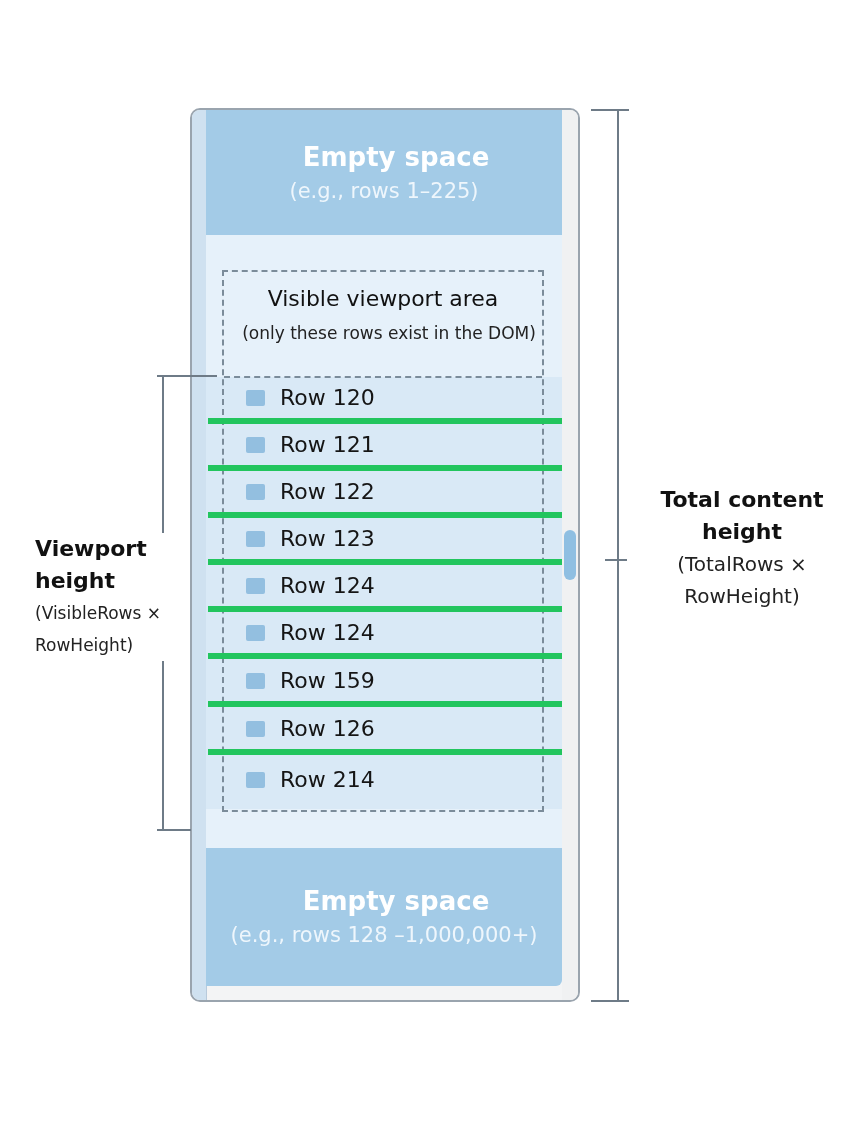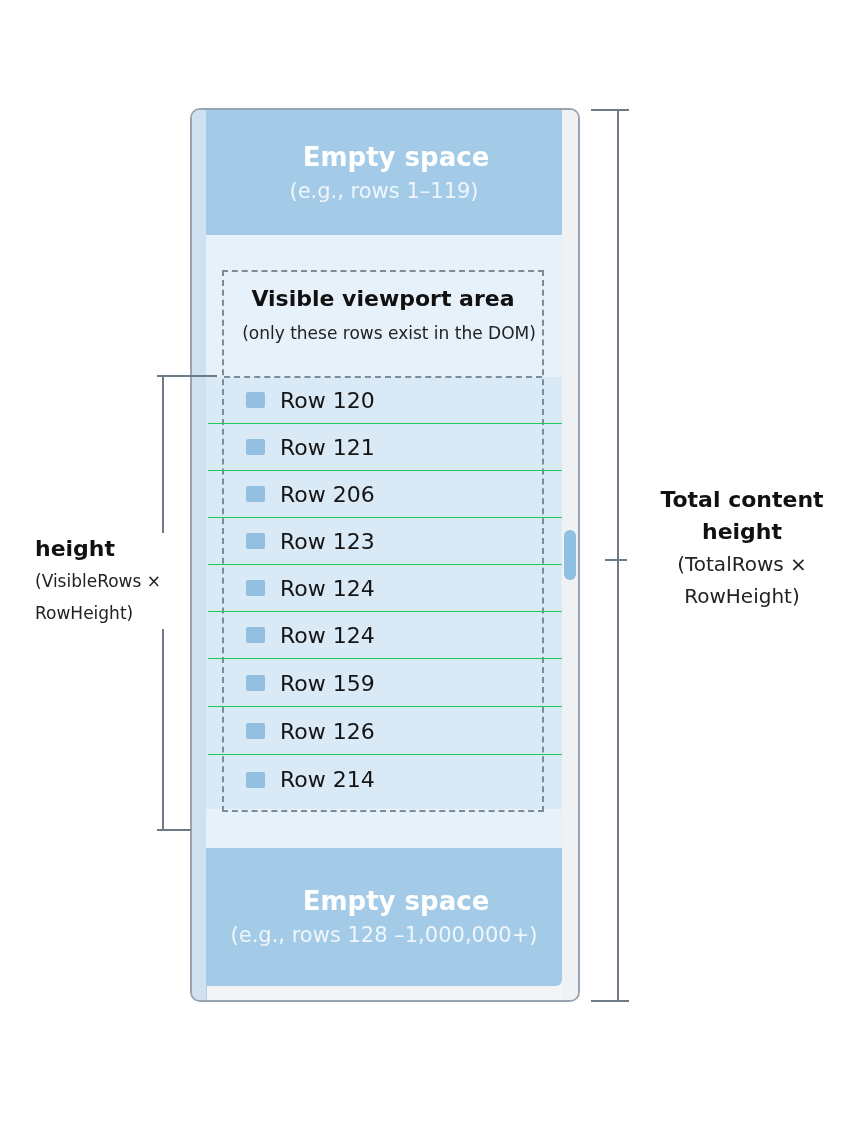--- a/index.html
+++ b/index.html
@@ -19,64 +19,64 @@
       border-bottom-right-radius: 6px; }
     .empty-title { font-weight: bold; font-size: 26px; line-height: 36px; margin-left: 24px; }
     .empty-sub { font-size: 21px; line-height: 32px; color: #eef6fc; }
     .mid { left: 0; top: 125px; width: 100%; height: 613px; background: #e6f1fa; }
     .rows-bg { left: 0; top: 142px; width: 100%; height: 432px; background: #d9e9f6; }
 
     .viewport { left: 16px; top: 35px; width: 322px; height: 542px;
       border: 2px dashed #7b8c9a; box-sizing: border-box; }
     .vp-head { left: 0; top: 0; width: 100%; height: 106px; border-bottom: 2px dashed #7b8c9a; box-sizing: border-box;
       display: flex; flex-direction: column; align-items: center; }
-    .vp-title { font-weight: bold; font-size: 22px; color: #111; margin-top: 14px; }
+    .vp-title { font-weight: normal; font-size: 22px; color: #111; margin-top: 14px; }
     .vp-sub { font-size: 17px; color: #222; margin-top: 12px; margin-left: 12px; }
 
-    .row { position: absolute; left: -16px; width: 356px; height: 47px; border-bottom: 1px solid #22c55e;
+    .row { position: absolute; left: -16px; width: 356px; height: 47px; border-bottom: 6px solid #22c55e;
       display: flex; align-items: center; box-sizing: border-box; }
     .row-icon { width: 19px; height: 16px; background: #93bfe0; border-radius: 2px; margin-left: 38px; }
     .row-label { font-size: 22px; color: #151515; margin-left: 15px; }
 
     .scrollbar { left: 370px; top: 0; width: 16px; height: 100%; background: #f0f1f2; }
     .thumb { left: 2px; top: 420px; width: 12px; height: 50px; background: #8fbfe2; border-radius: 6px; }
 
     
     .line { background: #6e7b87; }
     .label-bold { font-weight: bold; font-size: 22px; color: #111; line-height: 32px; }
     .label-norm { font-size: 19px; color: #222; line-height: 32px; }
   </style>
 </head>
 <body>
 
 <div class="abs container">
   <div class="abs left-strip"></div>
   <div class="abs inner">
     <div class="abs empty-top">
       <div class="empty-title">Empty space</div>
-      <div class="empty-sub">(e.g., rows 1–119)</div>
+      <div class="empty-sub">(e.g., rows 1–225)</div>
     </div>
     <div class="abs mid">
       <div class="abs rows-bg"></div>
       <div class="abs viewport">
         <div class="abs vp-head">
           <div class="vp-title">Visible viewport area</div>
           <div class="vp-sub">(only these rows exist in the DOM)</div>
         </div>
         <div class="row" style="top:105px">
             <span class="row-icon"></span>
             <span class="row-label">Row 120</span>
           </div>
         <div class="row" style="top:152px">
             <span class="row-icon"></span>
             <span class="row-label">Row 121</span>
           </div>
         <div class="row" style="top:199px">
             <span class="row-icon"></span>
-            <span class="row-label">Row 206</span>
+            <span class="row-label">Row 122</span>
           </div>
         <div class="row" style="top:246px">
             <span class="row-icon"></span>
             <span class="row-label">Row 123</span>
           </div>
         <div class="row" style="top:293px">
             <span class="row-icon"></span>
             <span class="row-label">Row 124</span>
           </div>
         <div class="row" style="top:340px">
@@ -104,20 +104,21 @@
   </div>
   <div class="abs scrollbar">
     <div class="abs thumb"></div>
   </div>
 </div>
 
 <div class="abs line" style="left:157px; top:375px; width:60px; height:2px;"></div>
 <div class="abs line" style="left:162px; top:376px; width:2px; height:454px;"></div>
 <div class="abs line" style="left:157px; top:829px; width:34px; height:2px;"></div>
 <div class="abs" style="left:35px; top:533px; width:150px; background:#fff;">
+  <div class="label-bold">Viewport</div>
   <div class="label-bold">height</div>
   <div class="label-norm" style="font-size:17px">(VisibleRows ×</div>
   <div class="label-norm" style="font-size:17px">RowHeight)</div>
 </div>
 
 <div class="abs line" style="left:591px; top:109px; width:38px; height:2px;"></div>
 <div class="abs line" style="left:617px; top:110px; width:2px; height:891px;"></div>
 <div class="abs line" style="left:605px; top:559px; width:22px; height:2px;"></div>
 <div class="abs line" style="left:591px; top:1000px; width:38px; height:2px;"></div>
 <div class="abs" style="left:642px; top:484px; width:200px;text-align:center;">

